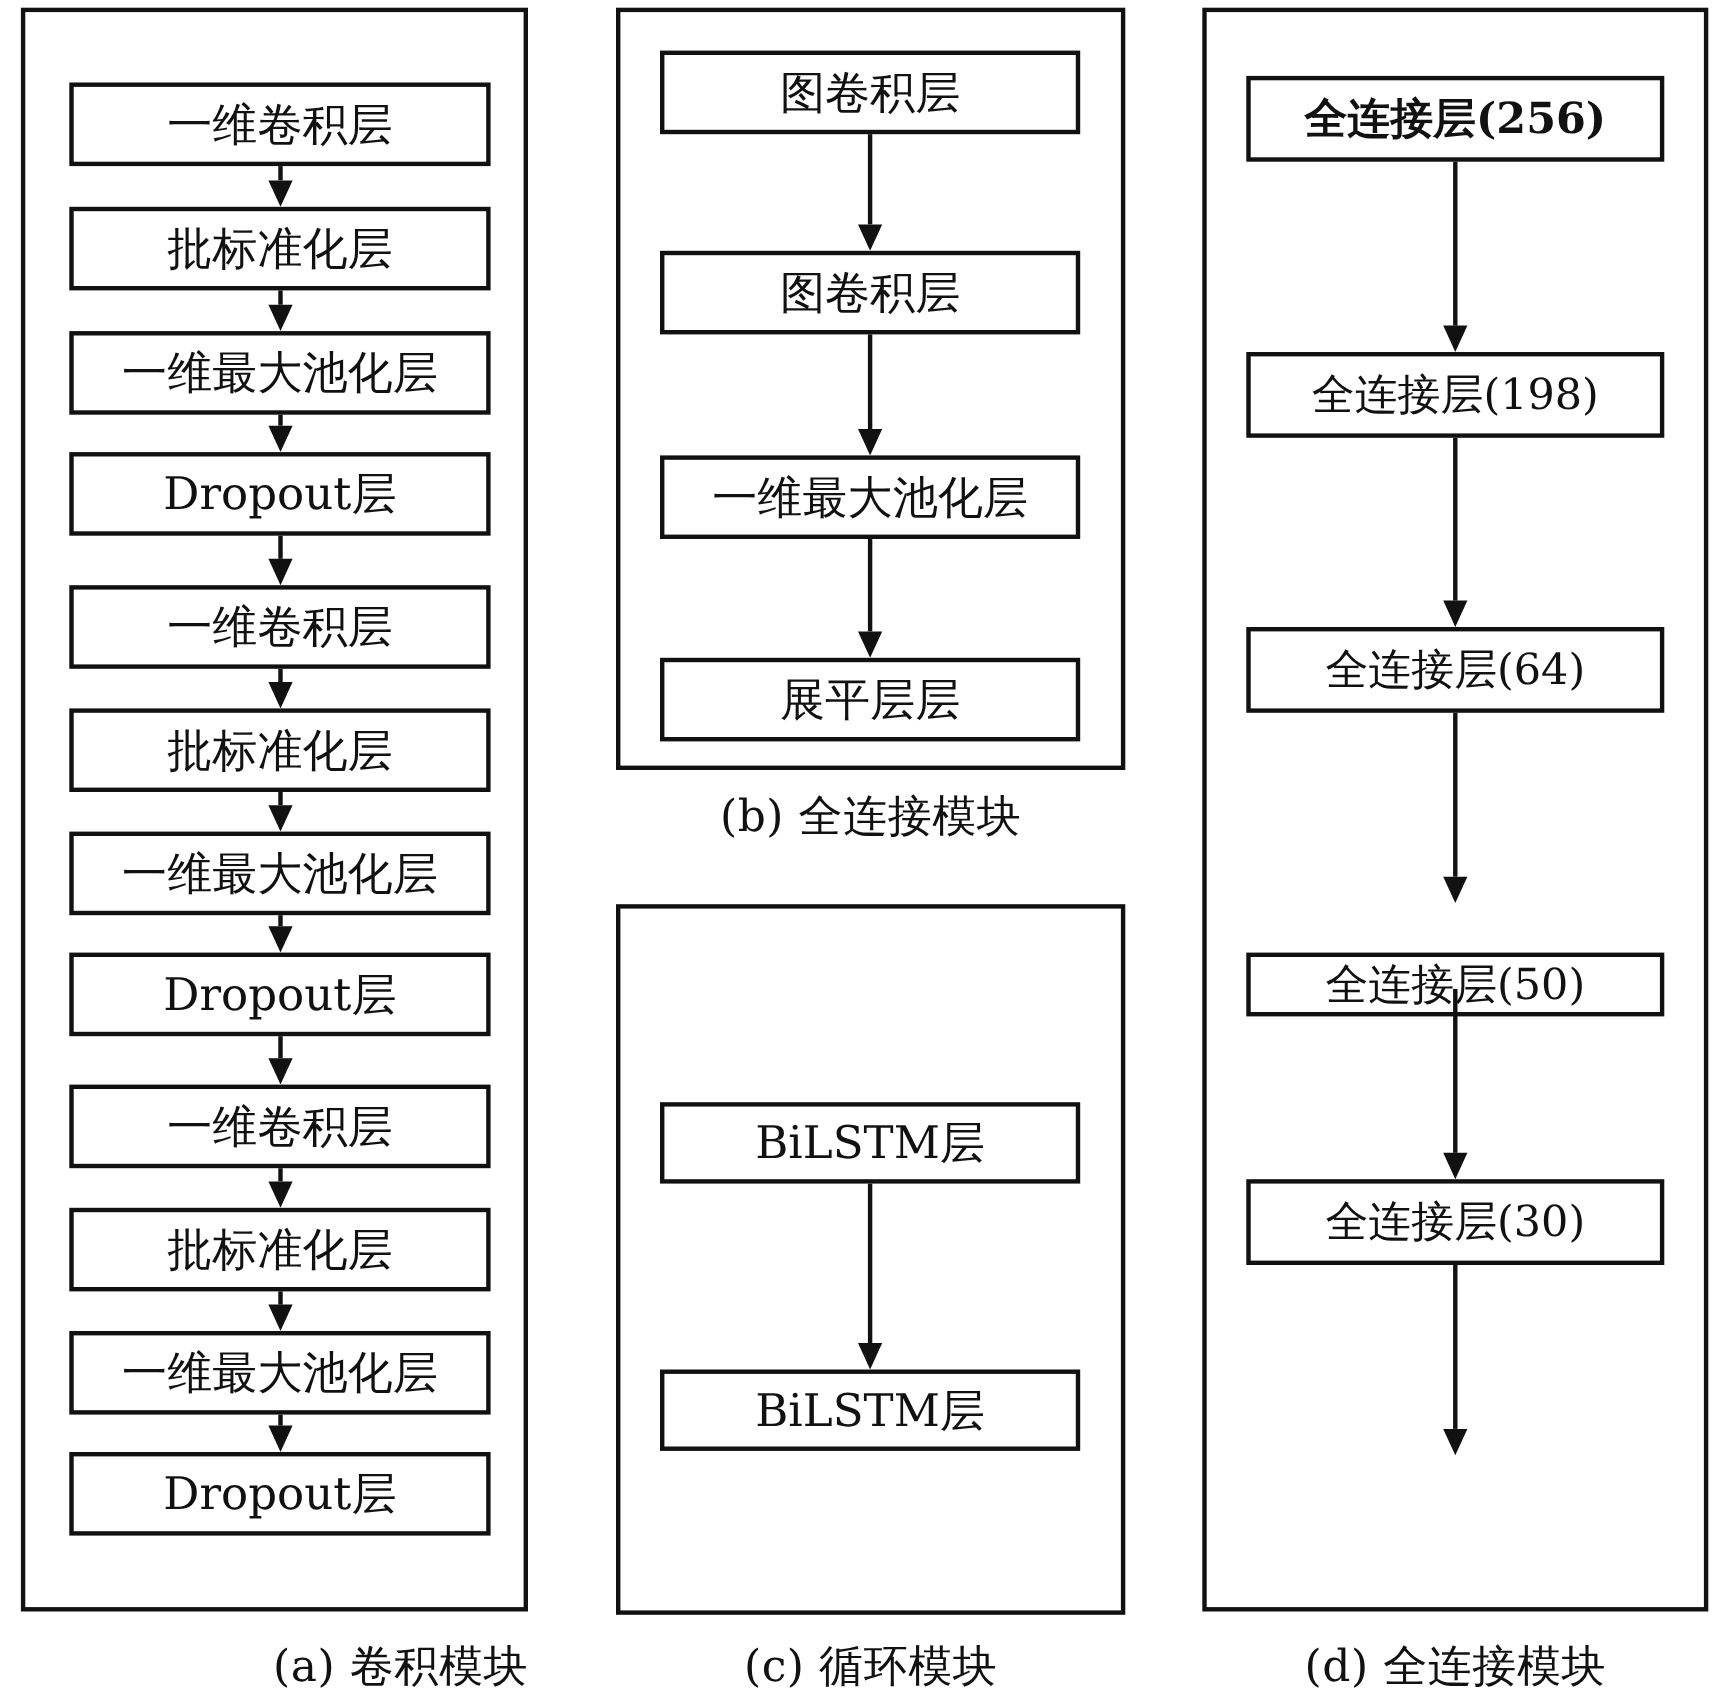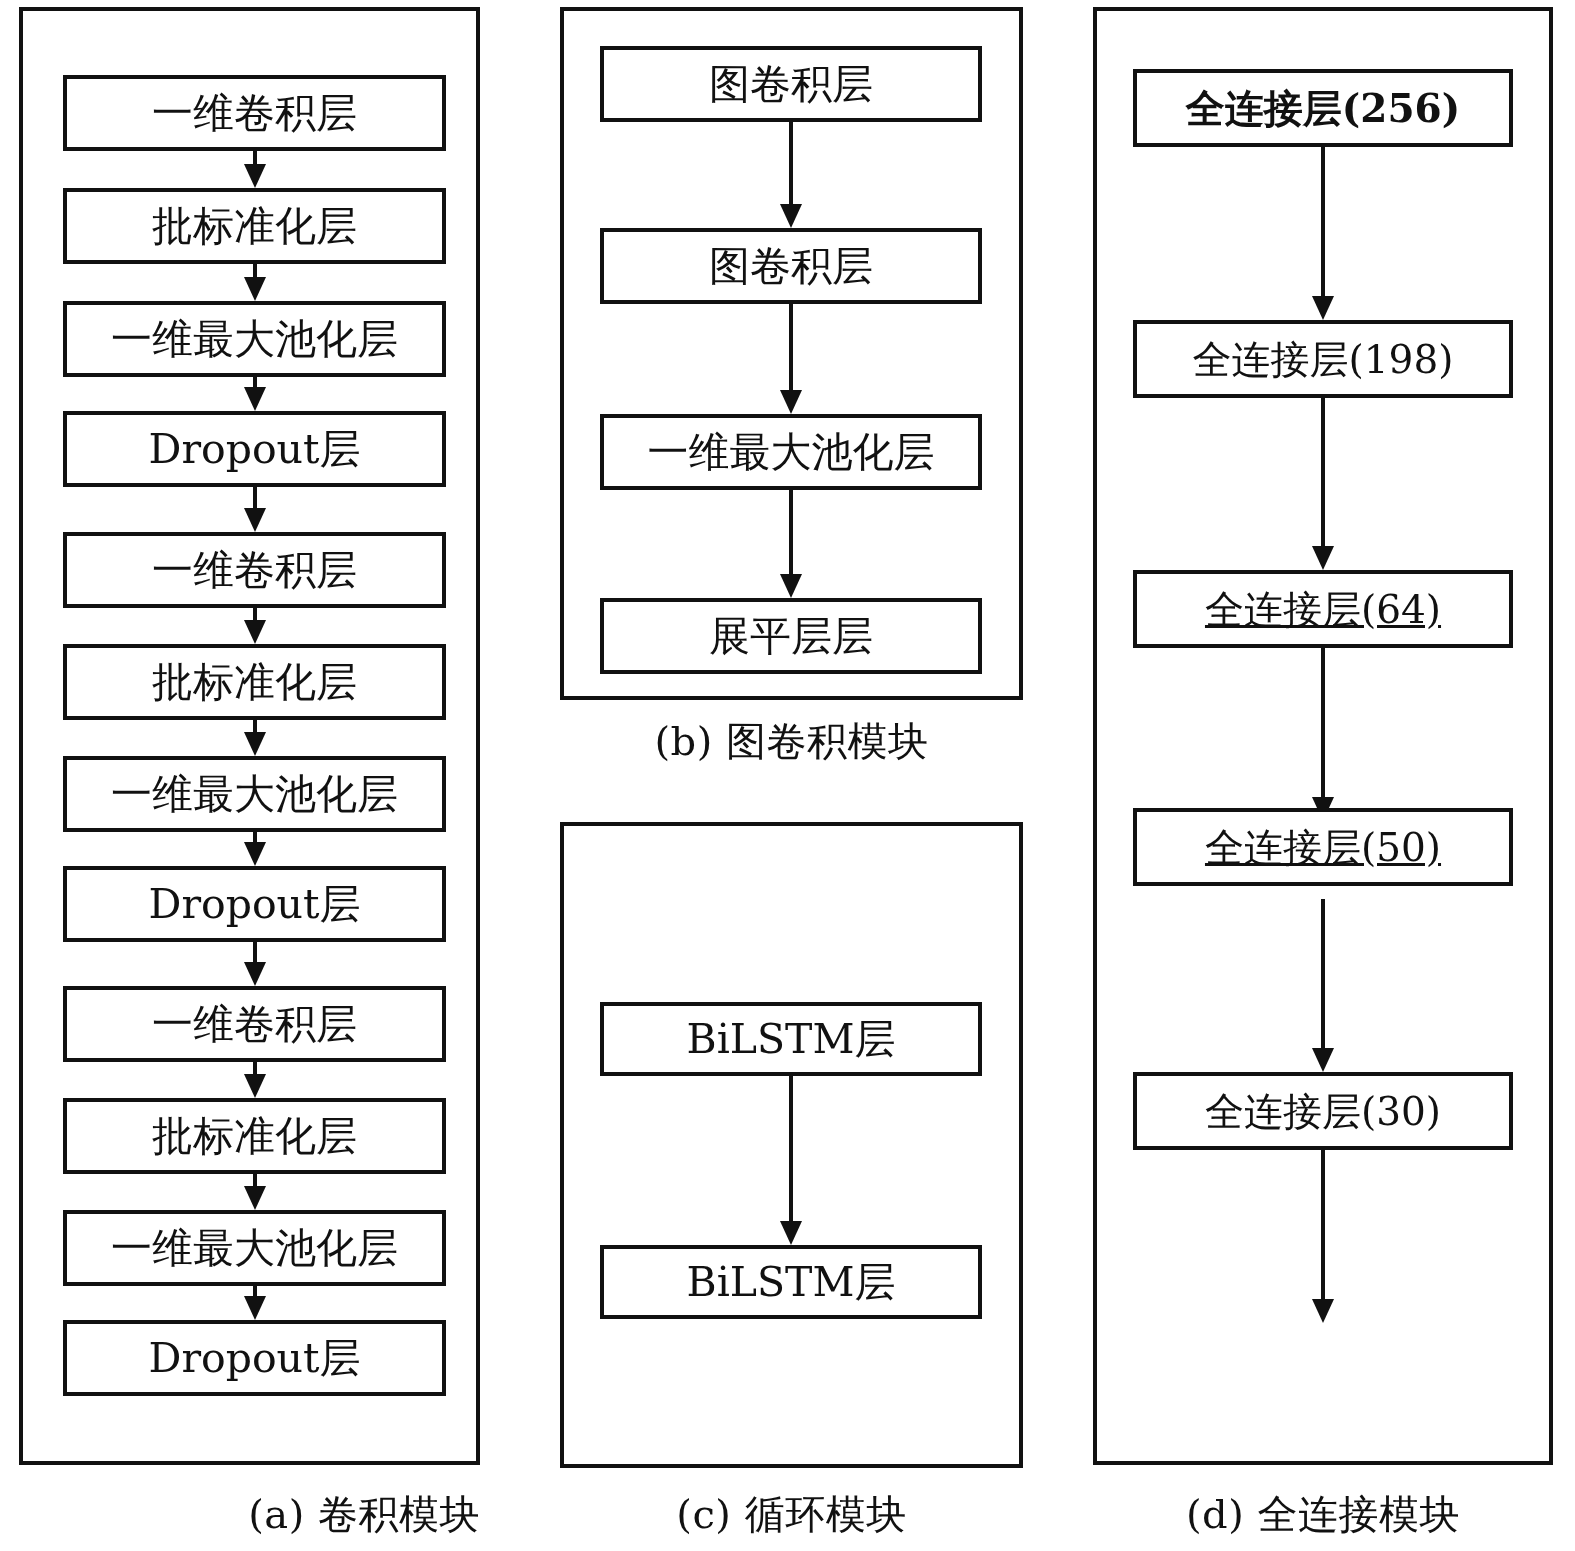--- a/index.html
+++ b/index.html
@@ -186,21 +186,21 @@
   </div>
   <div class="arrow" style="left:600px; top:490px; width:382px; height:108px;">
     <div class="shaft" style="height:84px;"></div>
       <div class="head"></div>
   </div>
 
   <div class="node" style="left:600px; top:598px; width:382px; height:76px;">
     <span>展平层层</span>
   </div>
 
-  <div class="caption" style="left:560px; top:714px; width:463px;">(b) 图卷积模块</div>
+  <div class="caption" style="left:560px; top:714px; width:463px;">(b) 全连接模块</div>
 
   <div class="panel-frame" style="left:560px; top:822px; width:463px; height:646px;"></div>
 
   <div class="node" style="left:600px; top:1002px; width:382px; height:74px;">
     <span>BiLSTM层</span>
   </div>
   <div class="arrow" style="left:600px; top:1076px; width:382px; height:169px;">
     <div class="shaft" style="height:145px;"></div>
       <div class="head"></div>
   </div>
@@ -222,29 +222,29 @@
   </div>
 
   <div class="node small" style="left:1133px; top:320px; width:380px; height:78px;">
     <span>全连接层(198)</span>
   </div>
   <div class="arrow" style="left:1133px; top:398px; width:380px; height:172px;">
     <div class="shaft" style="height:148px;"></div>
       <div class="head"></div>
   </div>
 
-  <div class="node small" style="left:1133px; top:570px; width:380px; height:78px;text-decoration:underline;">
+  <div class="node small" style="left:1133px; top:570px; width:380px; height:78px;">
     <span>全连接层(64)</span>
   </div>
   <div class="arrow" style="left:1133px; top:648px; width:380px; height:173px;">
     <div class="shaft" style="height:149px;"></div>
       <div class="head"></div>
   </div>
 
-  <div class="node small" style="left:1133px; top:808px; width:380px; height:78px;text-decoration:underline;">
+  <div class="node small" style="left:1133px; top:866px; width:380px; height:58px;">
     <span>全连接层(50)</span>
   </div>
   <div class="arrow" style="left:1133px; top:899px; width:380px; height:173px;">
     <div class="shaft" style="height:149px;"></div>
       <div class="head"></div>
   </div>
 
   <div class="node small" style="left:1133px; top:1072px; width:380px; height:78px;">
     <span>全连接层(30)</span>
   </div>

